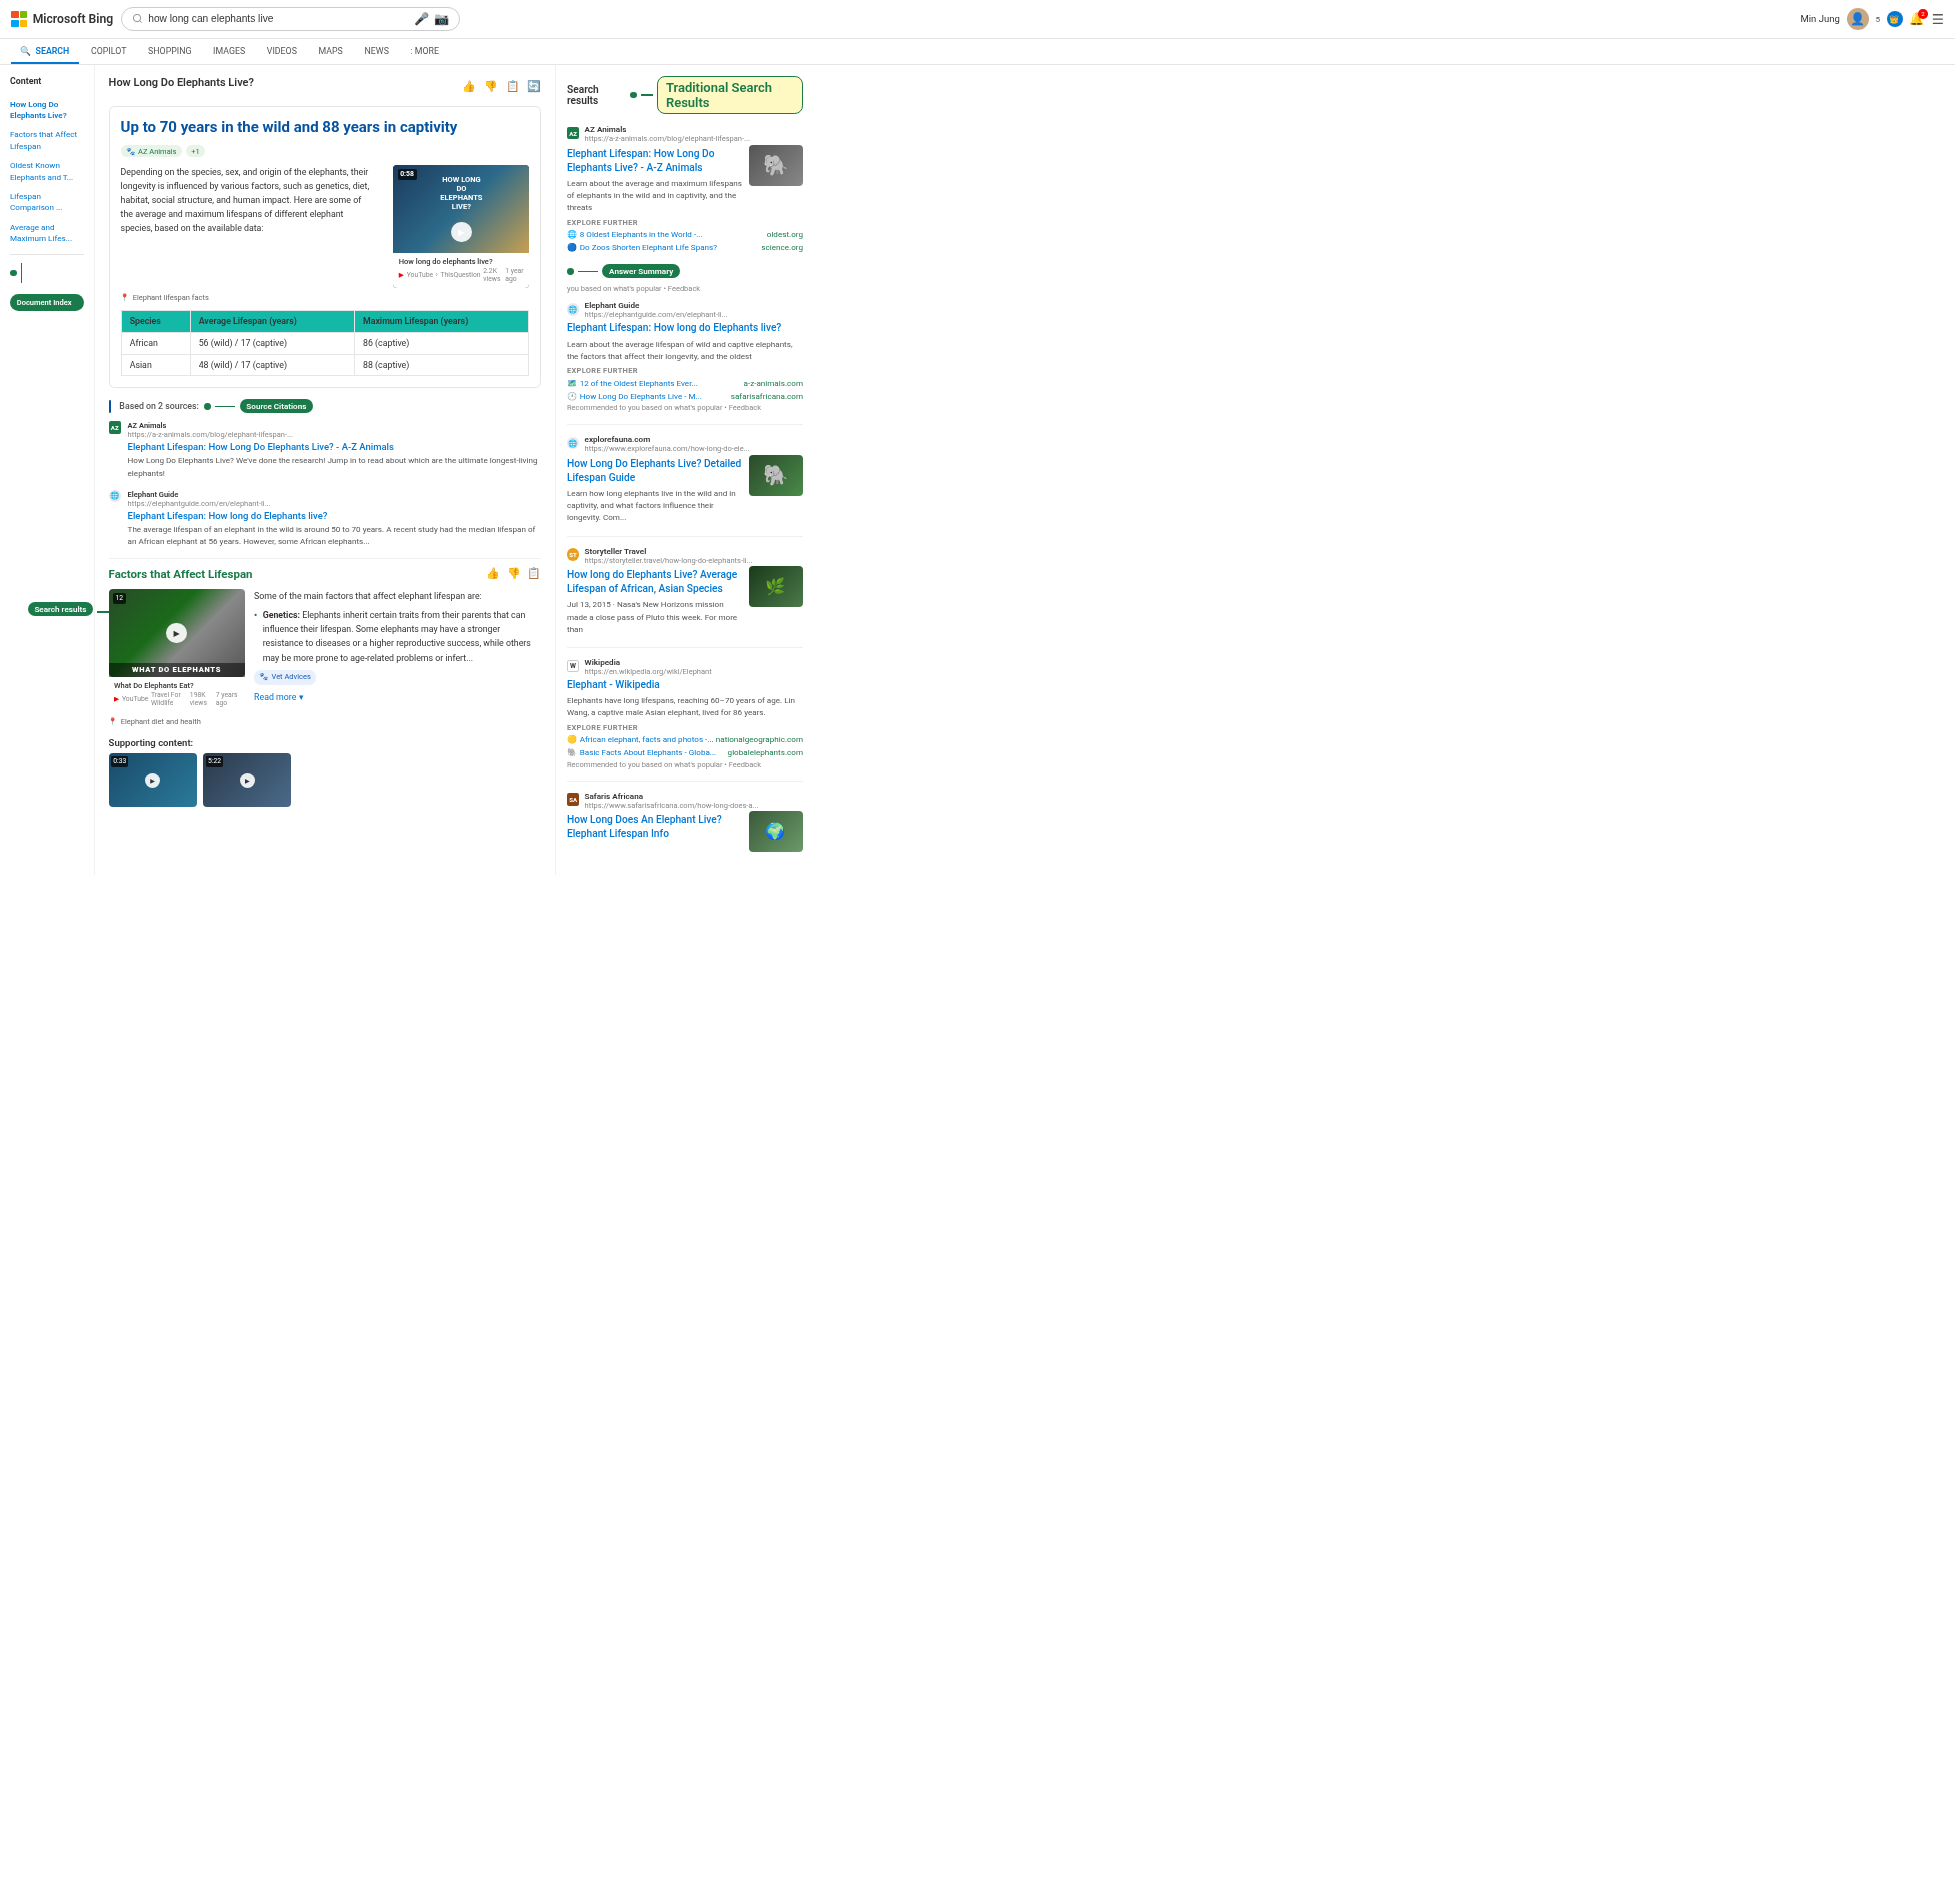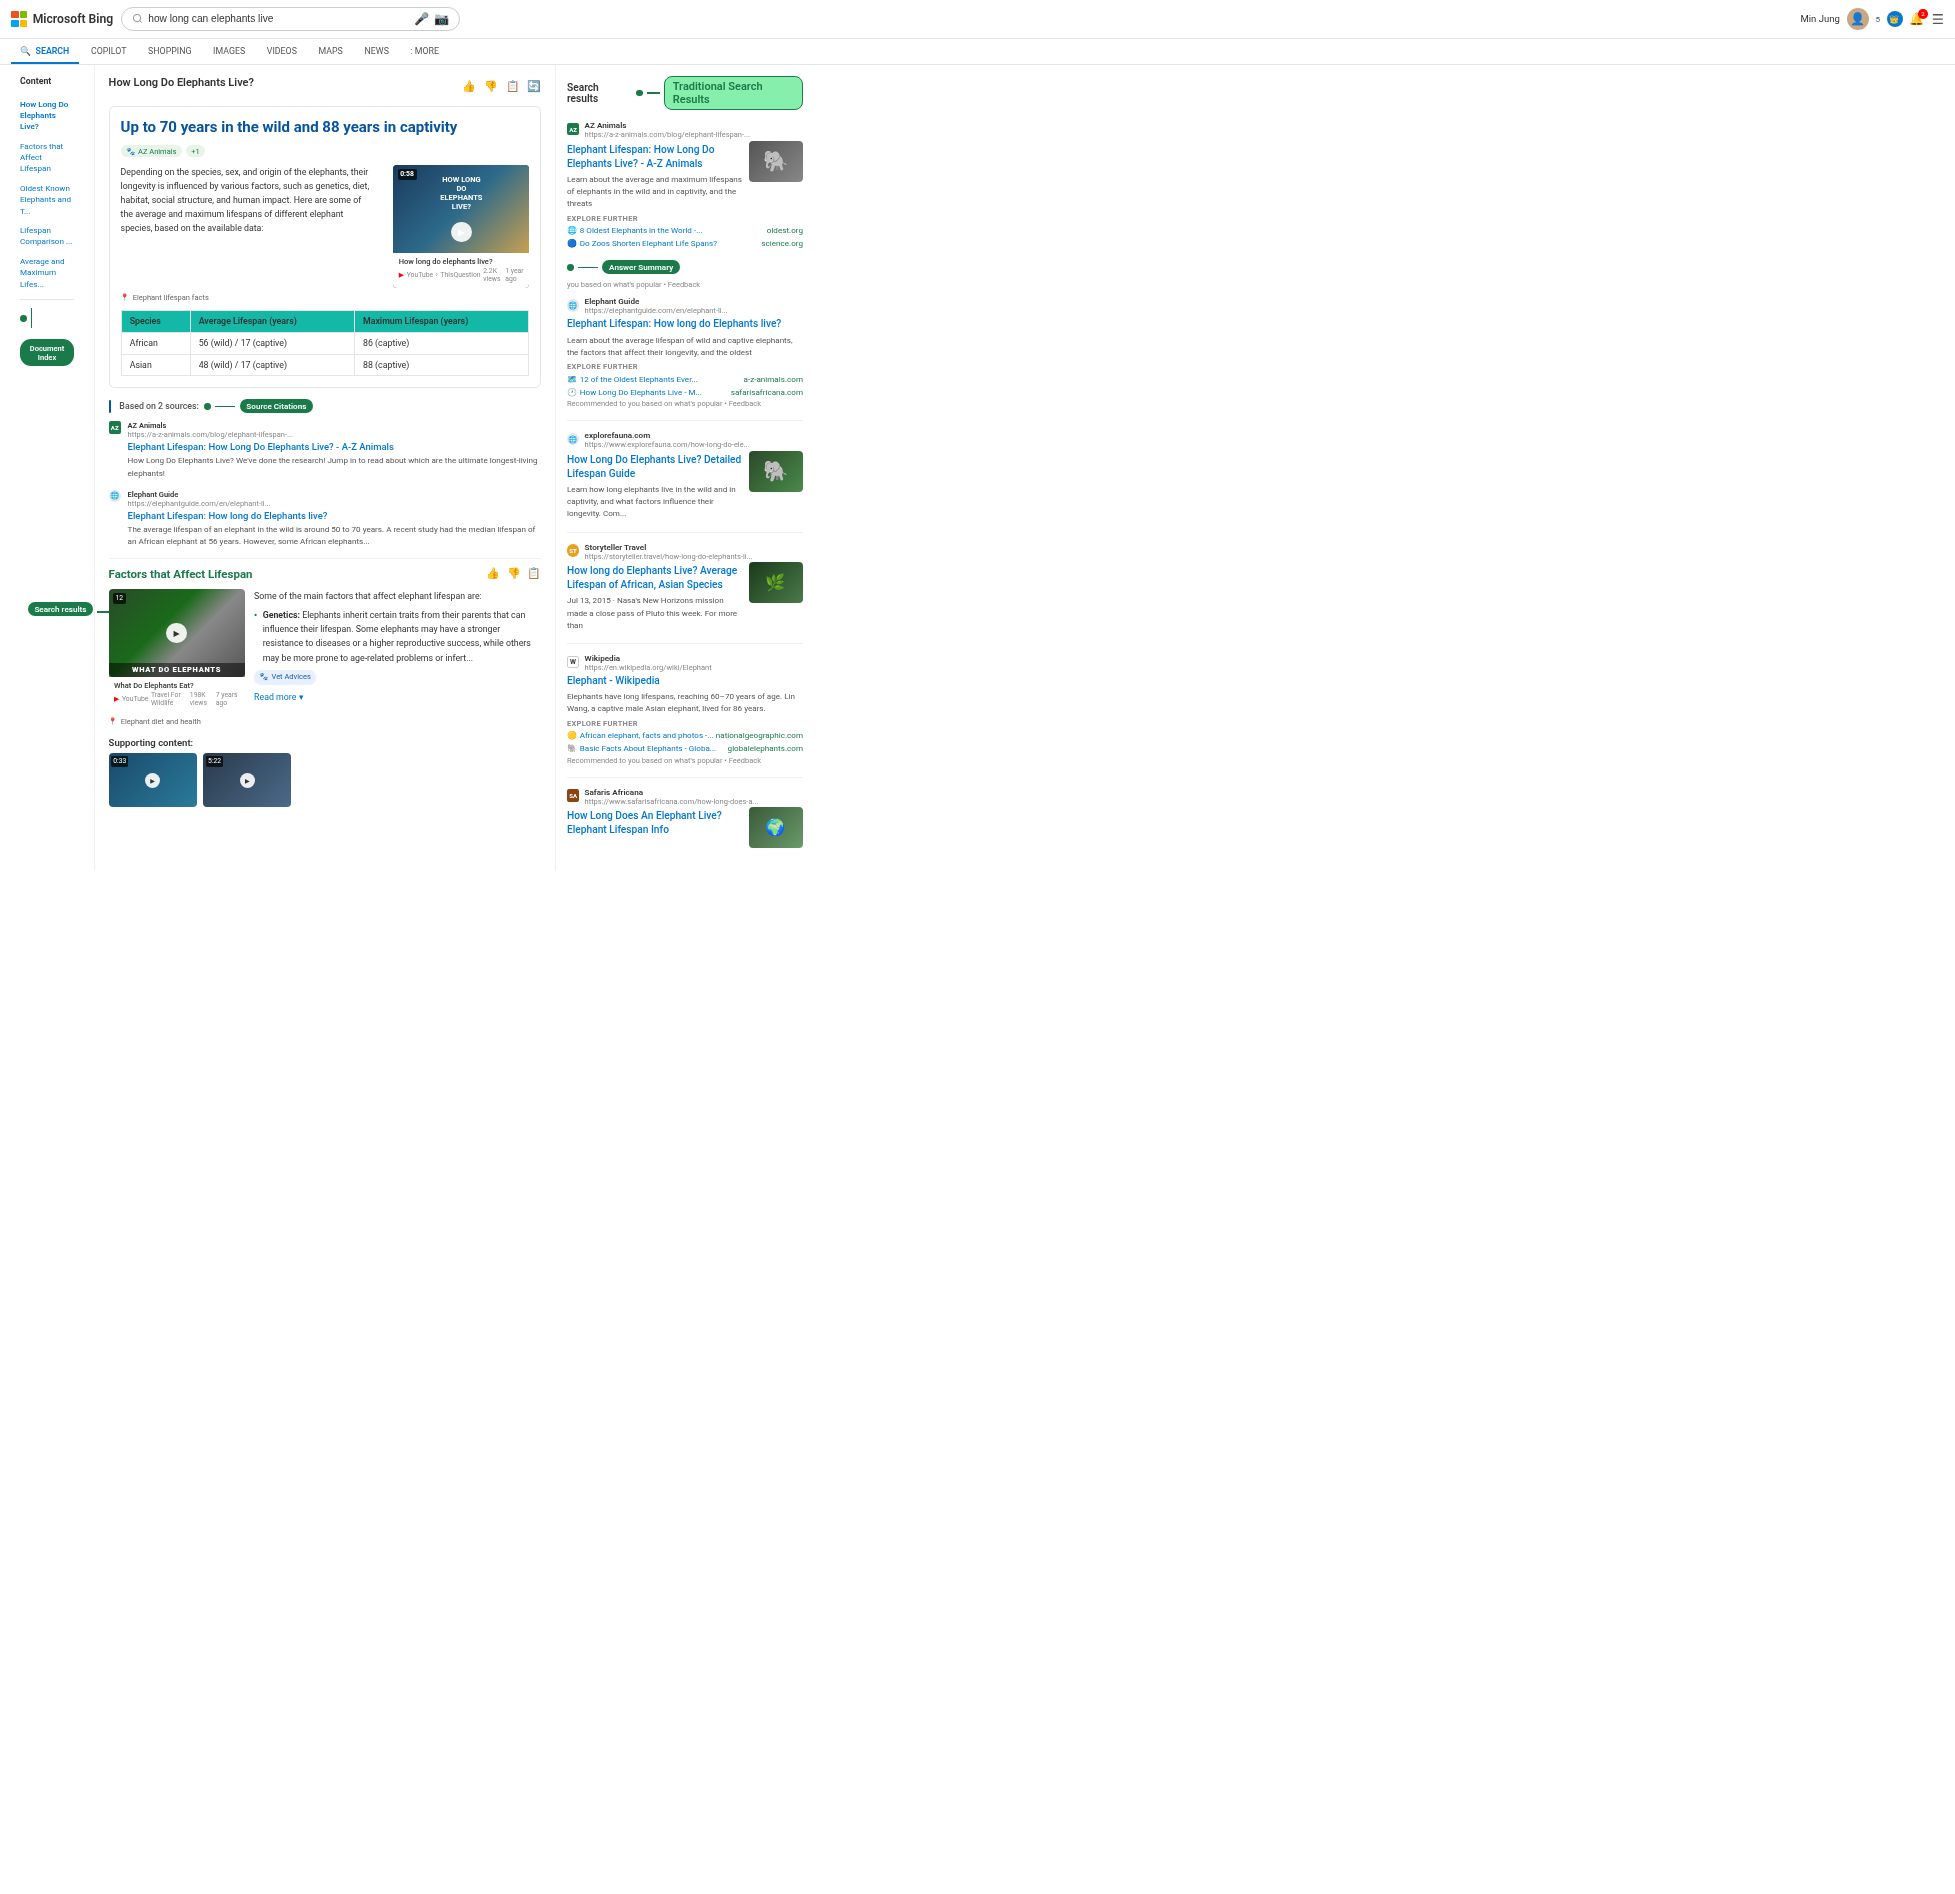--- a/index.html
+++ b/index.html
@@ -30,21 +30,21 @@
     
     .nav-tabs { display: flex; align-items: center; padding: 0 11px; border-bottom: 0.7px solid #e5e5e5; gap: 2.7px; }
     .nav-tab { padding: 6.8px 9.5px; font-size: 8.8px; color: #555; cursor: pointer; display: flex; align-items: center; gap: 4.1px; text-decoration: none; border-bottom: 2px solid transparent; }
     .nav-tab.active { color: #0078d4; border-bottom: 2px solid #0078d4; font-weight: 600; }
     .more-tab { color: #555; }
     
     
     .main-layout { display: flex; gap: 0; }
     
     
-    .left-sidebar { width: 95px; flex-shrink: 0; padding: 11px 20px; border-right: 0.7px solid #f0f0f0; }
+    .left-sidebar { width: 95px; flex-shrink: 0; padding: 11px 10px; border-right: 0.7px solid #f0f0f0; }
     .sidebar-title { font-size: 8.8px; font-weight: 700; color: #333; margin-bottom: 8.1px; }
     .sidebar-items { list-style: none; }
     .sidebar-item { padding: 4.1px 0; font-size: 8.1px; color: #0078d4; cursor: pointer; line-height: 1.4; }
     .sidebar-item.active { color: #0078d4; font-weight: 600; }
     .sidebar-divider { height: 0.7px; background: #e5e5e5; margin: 5.4px 0; }
     .doc-index-btn { background: #1a7a4a; color: white; border-radius: 11px; padding: 4.1px 6.8px; font-size: 7.5px; font-weight: 600; text-align: center; cursor: pointer; margin-top: 11px; display: flex; align-items: center; gap: 4.1px; }
     .green-dot { width: 6.8px; height: 6.8px; background: #1a7a4a; border-radius: 50%; flex-shrink: 0; }
     .dot-line { width: 1.4px; height: 20.3px; background: #1a7a4a; }
     
     
@@ -107,21 +107,21 @@
     .supporting-title { font-size: 9.5px; font-weight: 600; color: #333; margin: 11px 0 5.4px; }
     .supporting-videos { display: flex; gap: 6.8px; }
     .support-vid { width: 88px; flex-shrink: 0; }
     .support-vid-thumb { width: 100%; height: 54px; border-radius: 4.1px; background: linear-gradient(135deg, #1a4a6a 0%, #2a7a9a 100%); display: flex; align-items: center; justify-content: center; position: relative; }
     .support-vid-thumb2 { background: linear-gradient(135deg, #2a3a4a 0%, #4a6a8a 100%); }
     
     
     .right-sidebar { width: 258px; flex-shrink: 0; padding: 11px; }
     .search-results-header { display: flex; align-items: center; gap: 6.8px; margin-bottom: 9.5px; }
     .search-results-label { font-size: 10.2px; font-weight: 600; color: #333; }
-    .tsr-badge { background: #86efac; border: 0.7px solid #1a7a4a; border-radius: 8.1px; padding: 2.7px 8.1px; font-size: 11px; font-weight: 600; color: #1a7a4a; }
+    .tsr-badge { background: #fef9c3; border: 0.7px solid #1a7a4a; border-radius: 8.1px; padding: 2.7px 8.1px; font-size: 13px; font-weight: 600; color: #1a7a4a; }
     
     .result-item { margin-bottom: 12.2px; }
     .result-site-row { display: flex; align-items: center; gap: 5.4px; margin-bottom: 1.4px; }
     .result-site-icon { width: 12.2px; height: 12.2px; border-radius: 2px; background: #e5e5e5; display: flex; align-items: center; justify-content: center; font-size: 6.8px; }
     .result-site-name { font-size: 8.1px; color: #333; font-weight: 600; }
     .result-url { font-size: 7.5px; color: #888; }
     .result-title { font-size: 10.2px; color: #0078d4; cursor: pointer; font-weight: 500; margin: 2px 0; line-height: 1.4; }
     .result-desc { font-size: 8.1px; color: #555; line-height: 1.5; }
     .result-with-img { display: flex; gap: 6.8px; }
     .result-img { width: 54px; height: 41px; border-radius: 4.1px; flex-shrink: 0; overflow: hidden; }

